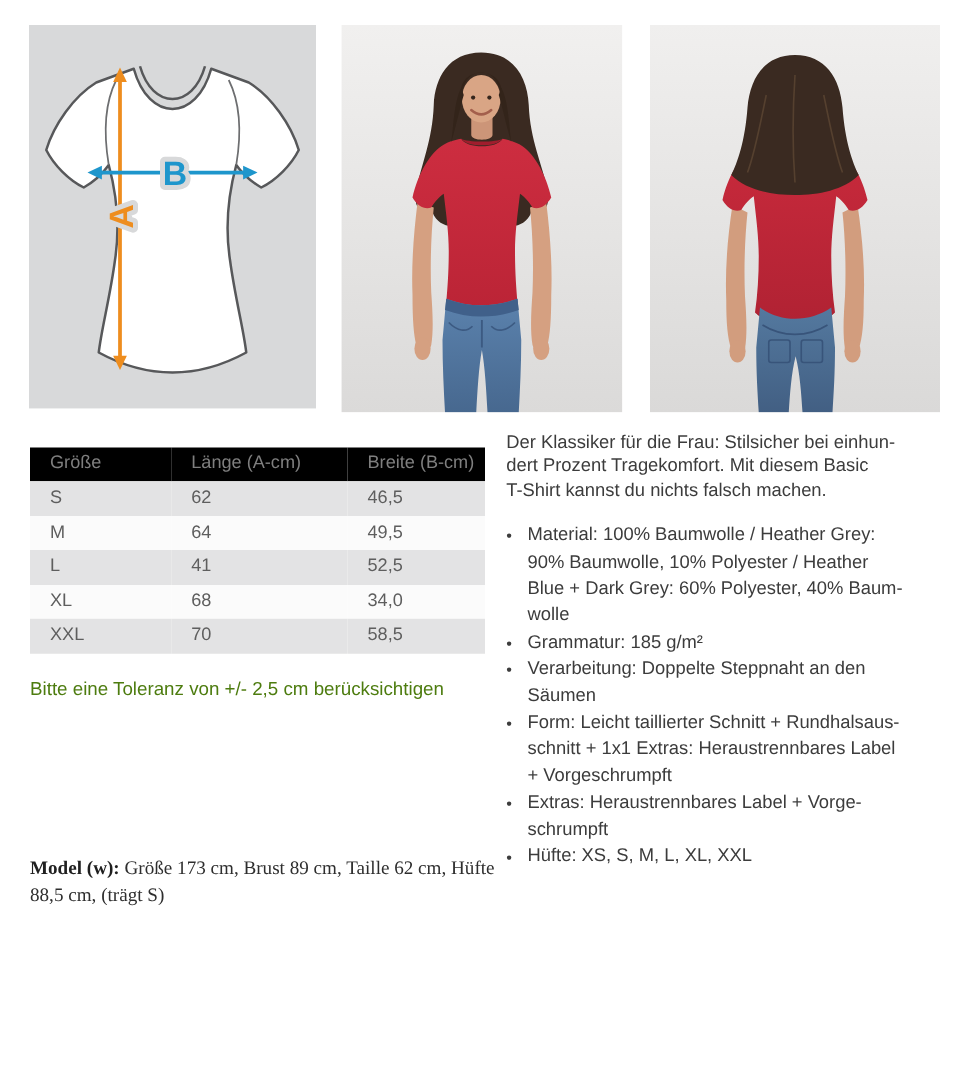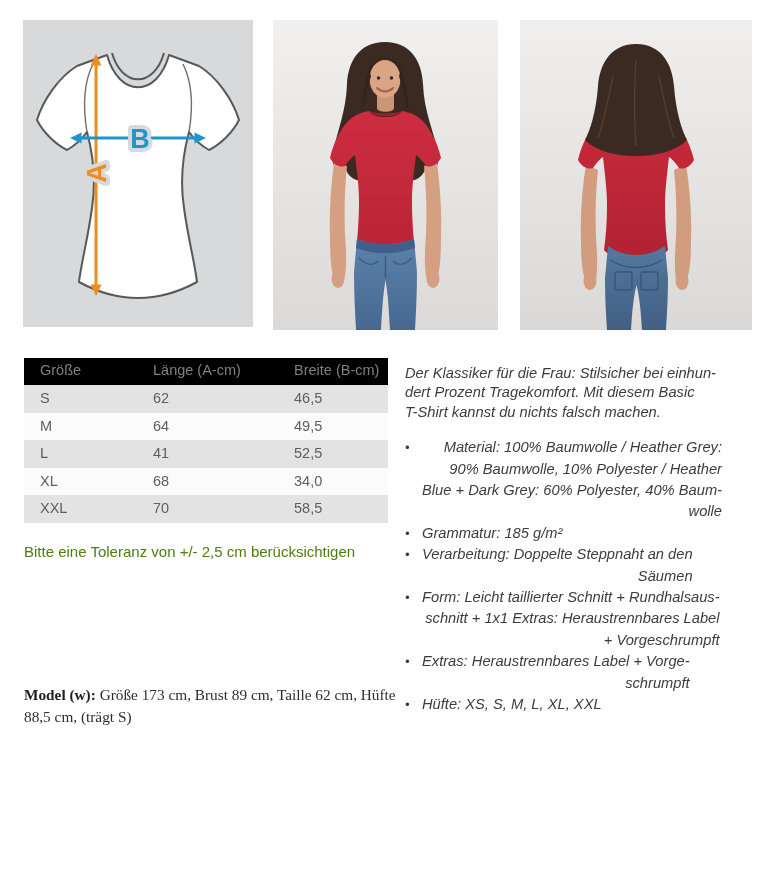--- a/index.html
+++ b/index.html
@@ -31,31 +31,31 @@
     position:absolute; left:24px; top:528px; width:380px;
     font-size:15px; color:#4d7c0f;
   }
   .model-info {
     position:absolute; left:24px; top:669px; width:382px;
     font-size:15.3px; line-height:21.5px; color:#2e2e2e;font-family:Liberation Serif, serif;
   }
   .model-info b { font-weight:700; color:#1f1f1f; }
 
   
-  .desc { position:absolute; left:405px; top:364px; width:372px; color:#3c3c3c;font-style:italic; }
+  .desc { position:absolute; left:405px; top:345px; width:372px; color:#3c3c3c; }
   .desc .intro {
     margin:0; font-size:14.7px; line-height:19.4px; white-space:pre-line;
   }
   ul.features {
     margin:15px 0 0 0; padding:0; list-style:none;
     font-size:14.7px; line-height:21.4px;
   }
   ul.features li { display:flex; }
   ul.features .marker { flex:0 0 17px; font-size:13px; }
-  ul.features .li-text { white-space:pre-line;text-align:right; }
+  ul.features .li-text { white-space:pre-line; }
 
   svg text.dim-label {
     font-family:"Liberation Sans","DejaVu Sans",sans-serif;
     font-weight:700; font-size:27px;
     paint-order:stroke; stroke:#d8d9da; stroke-width:8px; stroke-linejoin:round;
   }
 </style>
 </head>
 <body>
 

